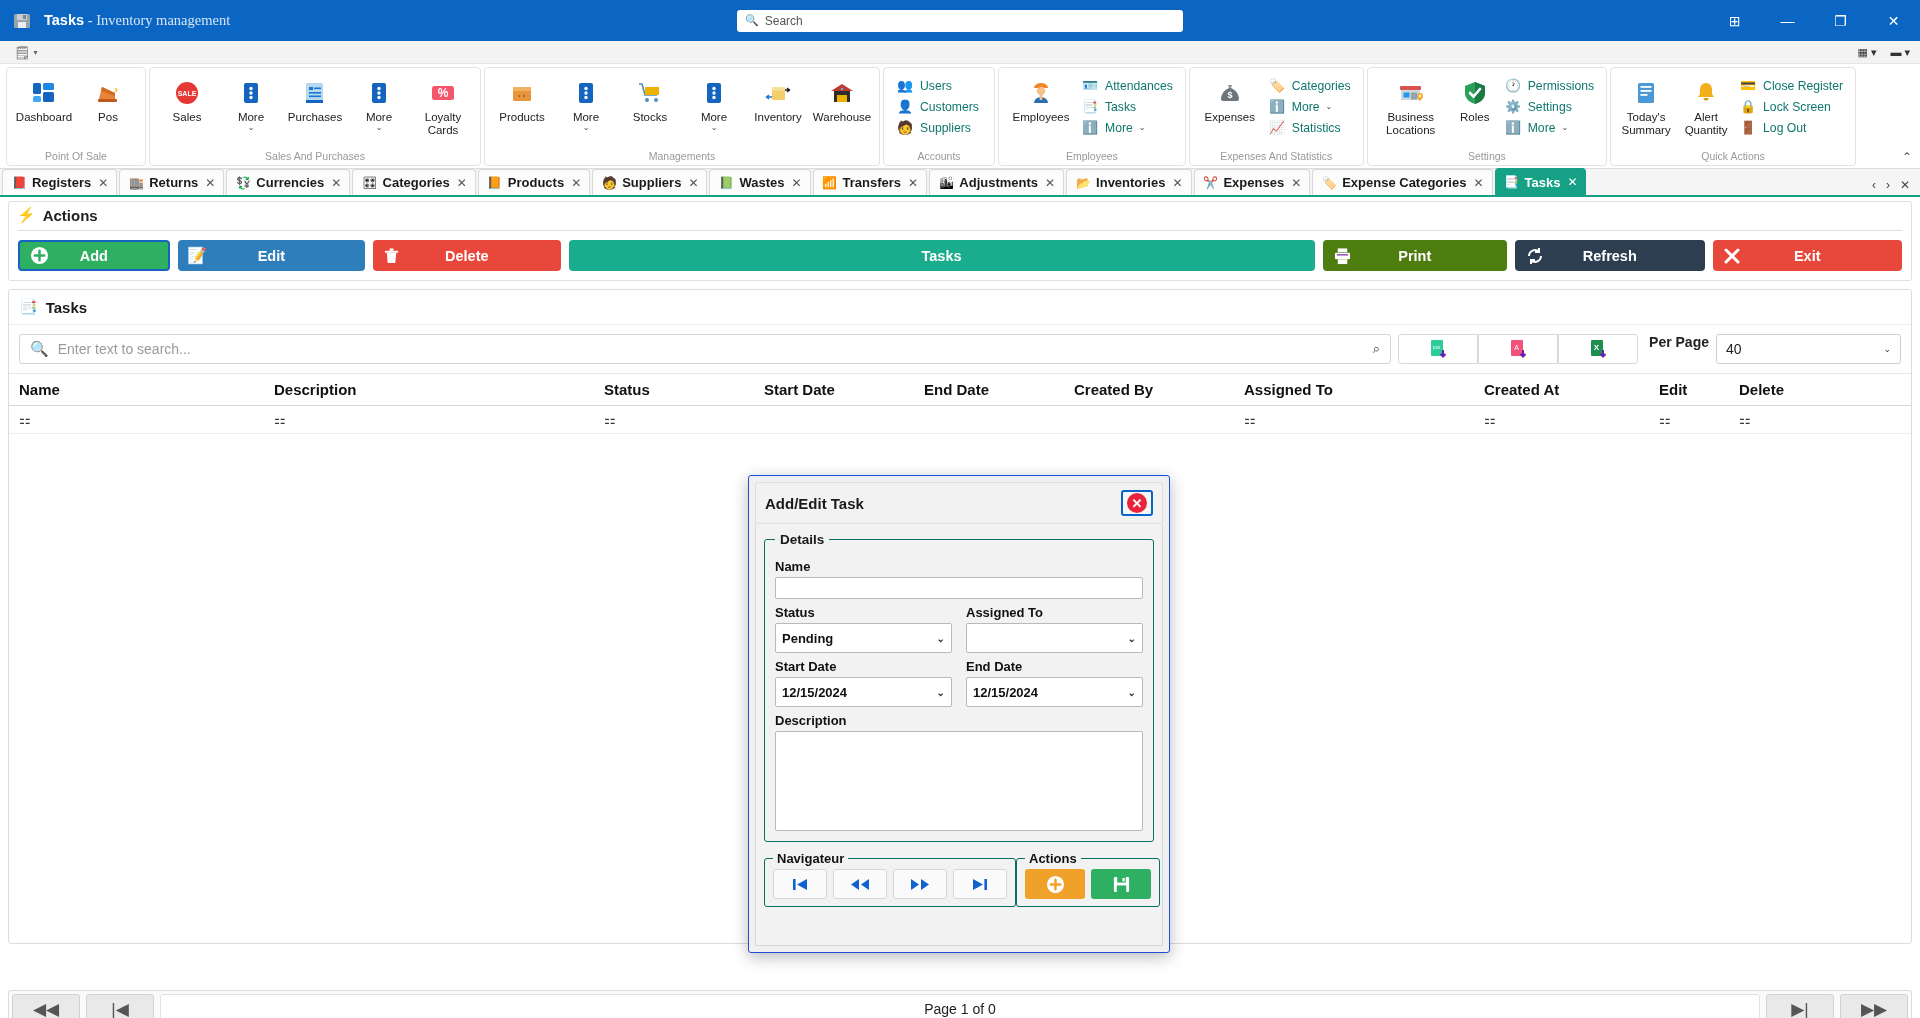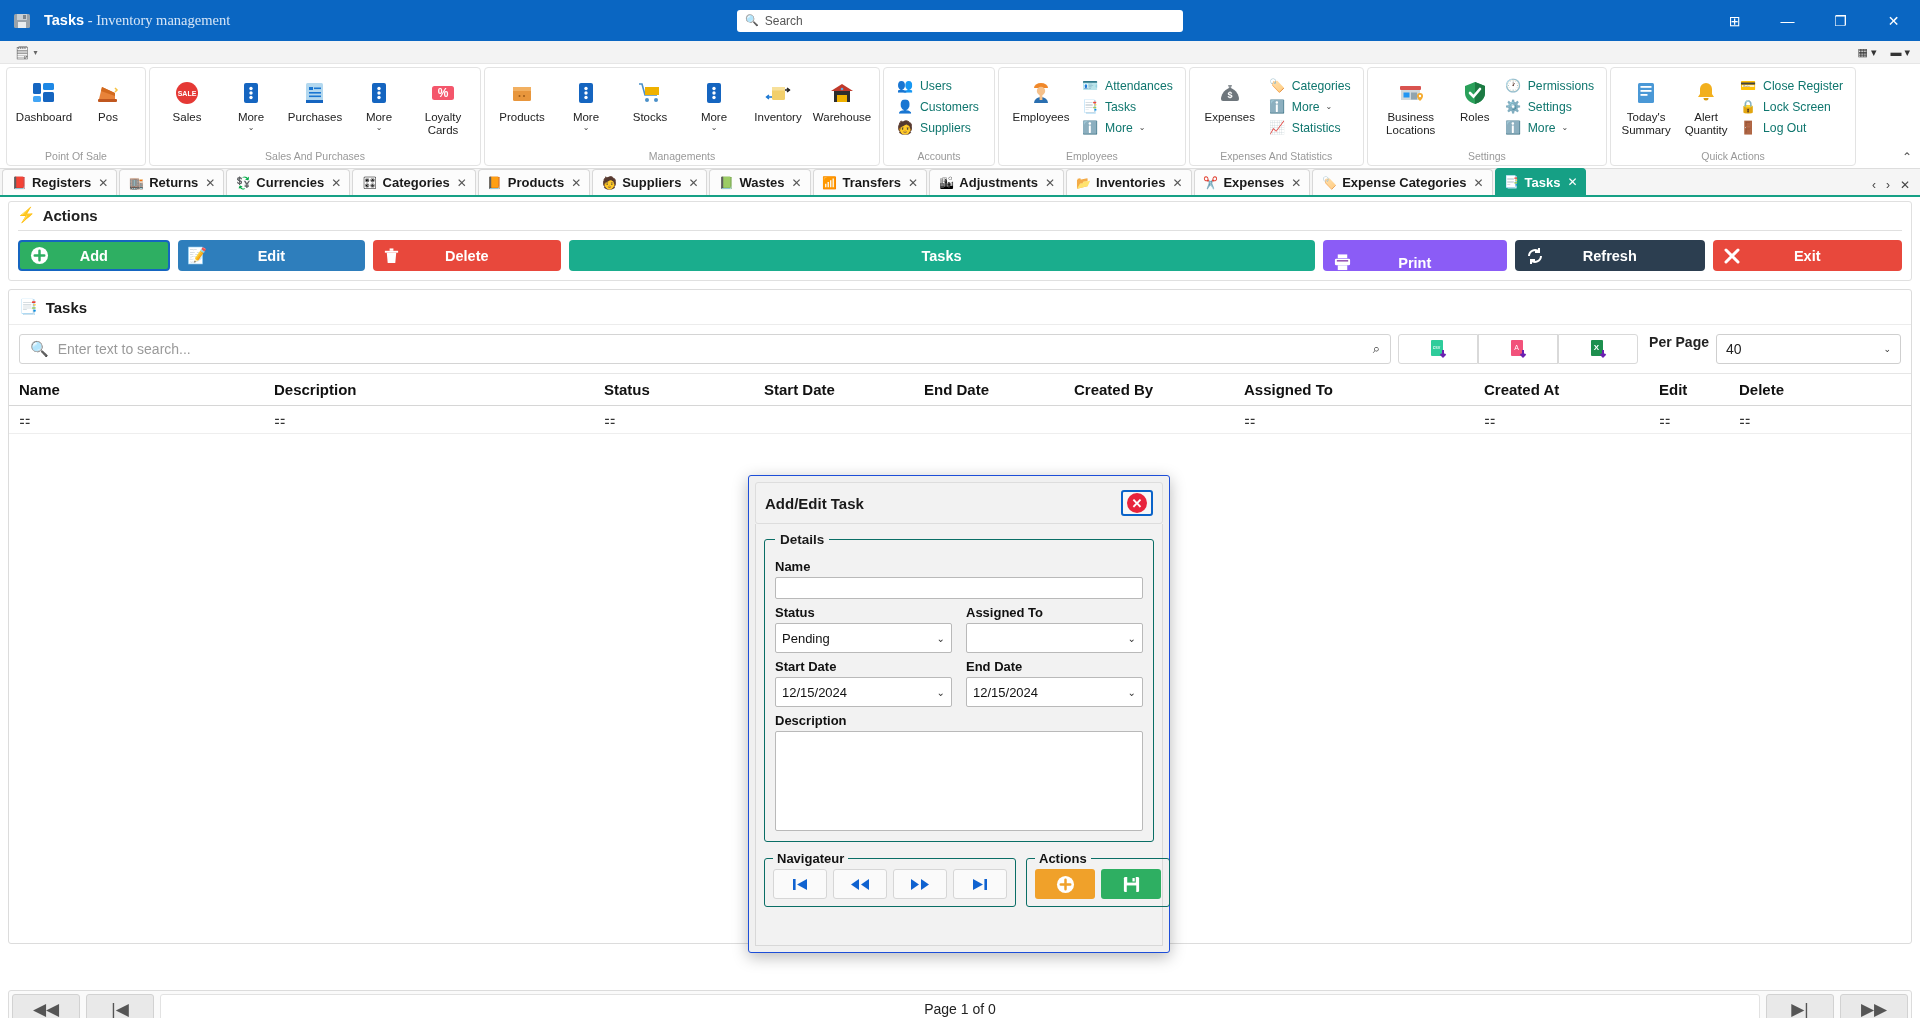--- a/index.html
+++ b/index.html
@@ -127,27 +127,27 @@
      padding:0 10px; }
   .dlg-band .bt { color:#fff; font-size:14.5px; font-weight:bold; }
   .dlg-body { flex:1; background:#f2f2f2; border:1px solid #d8d8d8; border-top:none;
      padding:8px; display:flex; flex-direction:column; }
 
   fieldset.fs { border:1px solid #0a6e66; border-radius:3px; padding:6px 10px 10px 10px; }
   fieldset.fs > legend { font-size:13.5px; font-weight:bold; color:#1a1a1a; padding:0 5px; }
   .fld-label { font-size:13px; font-weight:bold; color:#111; margin:6px 0 3px 0; }
   .fld-input { height:22px; background:#fff; border:1px solid #b9b9b9; border-radius:2px; }
   .fld-sel { height:22px; background:#fff; border:1px solid #b9b9b9; border-radius:2px;
-     display:flex; align-items:center; padding:14px 6px; font-size:13px; color:#111; }
+     display:flex; align-items:center; padding:14px 6px; font-size:13px; color:#111;font-weight:bold; }
   .fld-sel .cv { margin-left:auto; font-size:10px; color:#333; }
   .two-col { display:flex; gap:14px; }
   .two-col > div { flex:1; }
   .fld-area { height:100px; background:#fff; border:1px solid #b9b9b9; border-radius:2px; }
 
-  .dlg-bottom { display:flex; gap:10px; margin-top:9px; }
+  .dlg-bottom { display:flex; margin-top:9px; }
   fieldset.nav { flex:1; border:1px solid #0a6e66; border-radius:3px; padding:3px 8px 7px 8px; }
   fieldset.nav > legend { font-size:13px; font-weight:bold; color:#111; padding:0 4px; }
   .nav-row { display:flex; gap:6px; justify-content:center; }
   .nav-btn { width:54px; height:30px; background:#fafafa; border:1px solid #d6d6d6; border-radius:3px;
      display:flex; align-items:center; justify-content:center; color:#0f62d0; font-size:15px; }
   fieldset.acts { width:152px; border:1px solid #0a6e66; border-radius:3px; padding:3px 8px 7px 8px; }
   fieldset.acts > legend { font-size:13px; font-weight:bold; color:#111; padding:0 4px; }
   .act2-row { display:flex; gap:6px; justify-content:center; }
   .act2-btn { width:60px; height:30px; border-radius:3px; display:flex; align-items:center;
      justify-content:center; color:#fff; font-size:16px; }
@@ -625,21 +625,21 @@
                 <rect x="2" y="4" width="14" height="2" fill="#fff"></rect>
                 <rect x="7" y="1.5" width="4" height="2.5" fill="#fff"></rect>
                 <path d="M4 6 h10 l-1 11 h-8z" fill="#fff"></path>
               </svg>
           </span>
           <span class="al">Delete</span>
         </div>
         <div class="abtn" style="width:748px;background:#1aad8d;">
           <span class="al">Tasks</span>
         </div>
-        <div class="abtn" style="width:185px;background:#8b5cf6;align-items:flex-end;">
+        <div class="abtn" style="width:185px;background:#4d7c0f;">
           <span class="ai">
             <svg width="19" height="18" viewBox="0 0 20 19">
                 <rect x="5" y="1.5" width="10" height="4" fill="#fff"></rect>
                 <rect x="2" y="6" width="16" height="7" rx="1.5" fill="#fff"></rect>
                 <rect x="5" y="13" width="10" height="5" fill="#fff"></rect>
                 <rect x="4" y="7.5" width="12" height="1.5" fill="#8e44ad"></rect>
               </svg>
           </span>
           <span class="al">Print</span>
         </div>

